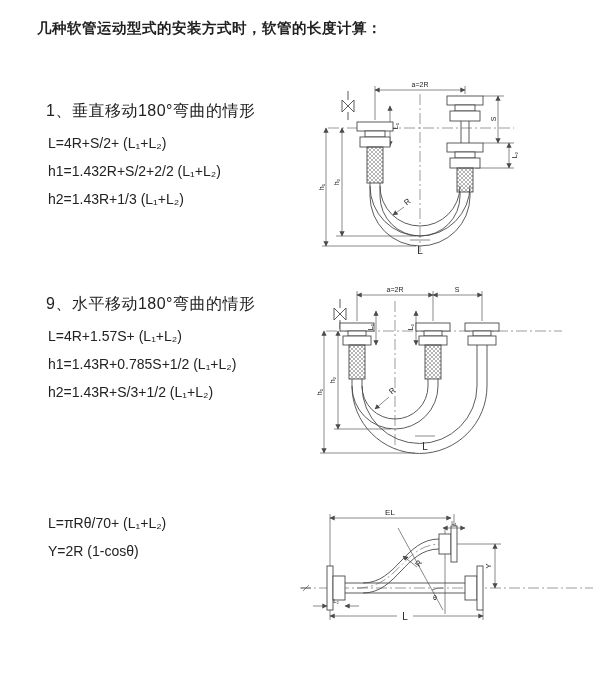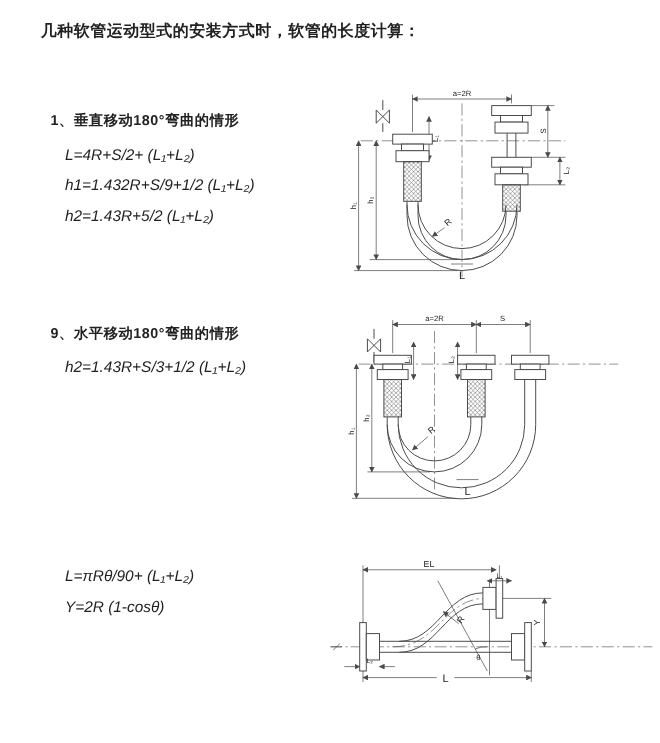--- a/index.html
+++ b/index.html
@@ -20,26 +20,26 @@
   .doc-title{
     position:absolute;left:37px;top:19px;
     font-size:14.5px;font-weight:600;letter-spacing:0.5px;
     white-space:nowrap;
   }
   .section{position:absolute;left:46px;}
   .sec-1{top:101px;}
   .sec-2{top:294px;}
   .sec-3{top:509px;}
   .sec-heading{
-    font-size:13px;font-weight:700;letter-spacing:0.5px;
+    font-size:16px;font-weight:400;letter-spacing:0.5px;
     margin:0 0 7px 0;white-space:nowrap;
   }
   .formula{
     font-size:14px;line-height:28px;
-    margin-left:13px;white-space:nowrap;font-style:italic;
+    margin-left:2px;white-space:nowrap;
   }
   svg.diagram{position:absolute;overflow:visible;}
   .ln{stroke:var(--line);stroke-width:0.9;fill:none;}
   .dim{stroke:var(--line);stroke-width:0.65;fill:none;}
   .cl{stroke:var(--line);stroke-width:0.55;fill:none;stroke-dasharray:11 3 2 3;}
   .part{fill:#fff;stroke:var(--line);stroke-width:0.9;}
   .braid{stroke:var(--line);stroke-width:0.9;}
   .mk{fill:var(--line);}
   .lbl{fill:var(--ink);font-size:7px;font-family:"Liberation Sans","DejaVu Sans",sans-serif;}
   .lbl-sm{font-size:6px;}
@@ -49,31 +49,33 @@
 </head>
 <body>
 
 <div class="page">
 
   <div class="doc-title">几种软管运动型式的安装方式时，软管的长度计算：</div>
 
   <div class="section sec-1">
     <div class="sec-heading">1、垂直移动180°弯曲的情形</div>
     <div class="formula">L=4R+S/2+ (L₁+L₂)</div>
-    <div class="formula">h1=1.432R+S/9+1/2 (L₁+L₂)</div>
-    <div class="formula">h2=1.43R+5/2 (L₁+L₂)</div>
+    <div class="formula">h1=1.432R+S/2+2/2 (L₁+L₂)</div>
+    <div class="formula">h2=1.43R+1/3 (L₁+L₂)</div>
   </div>
 
   <div class="section sec-2">
     <div class="sec-heading">9、水平移动180°弯曲的情形</div>
+    <div class="formula">L=4R+1.57S+ (L₁+L₂)</div>
+    <div class="formula">h1=1.43R+0.785S+1/2 (L₁+L₂)</div>
     <div class="formula">h2=1.43R+S/3+1/2 (L₁+L₂)</div>
   </div>
 
   <div class="section sec-3">
-    <div class="formula">L=πRθ/90+ (L₁+L₂)</div>
+    <div class="formula">L=πRθ/70+ (L₁+L₂)</div>
     <div class="formula">Y=2R (1-cosθ)</div>
   </div>
 
   <svg class="diagram" style="left:312px;top:76px" width="286" height="182" viewBox="0 0 286 182">
     <defs>
       <marker id="ar1" viewBox="0 0 10 10" refX="9" refY="5" markerWidth="8" markerHeight="8" orient="auto-start-reverse">
         <path class="mk" d="M0,0L10,5L0,10z"></path>
       </marker>
       <pattern id="br1" width="4" height="4" patternUnits="userSpaceOnUse">
         <path d="M0,4L4,0M0,0L4,4" stroke="#6a6a6a" stroke-width="0.5"></path>

